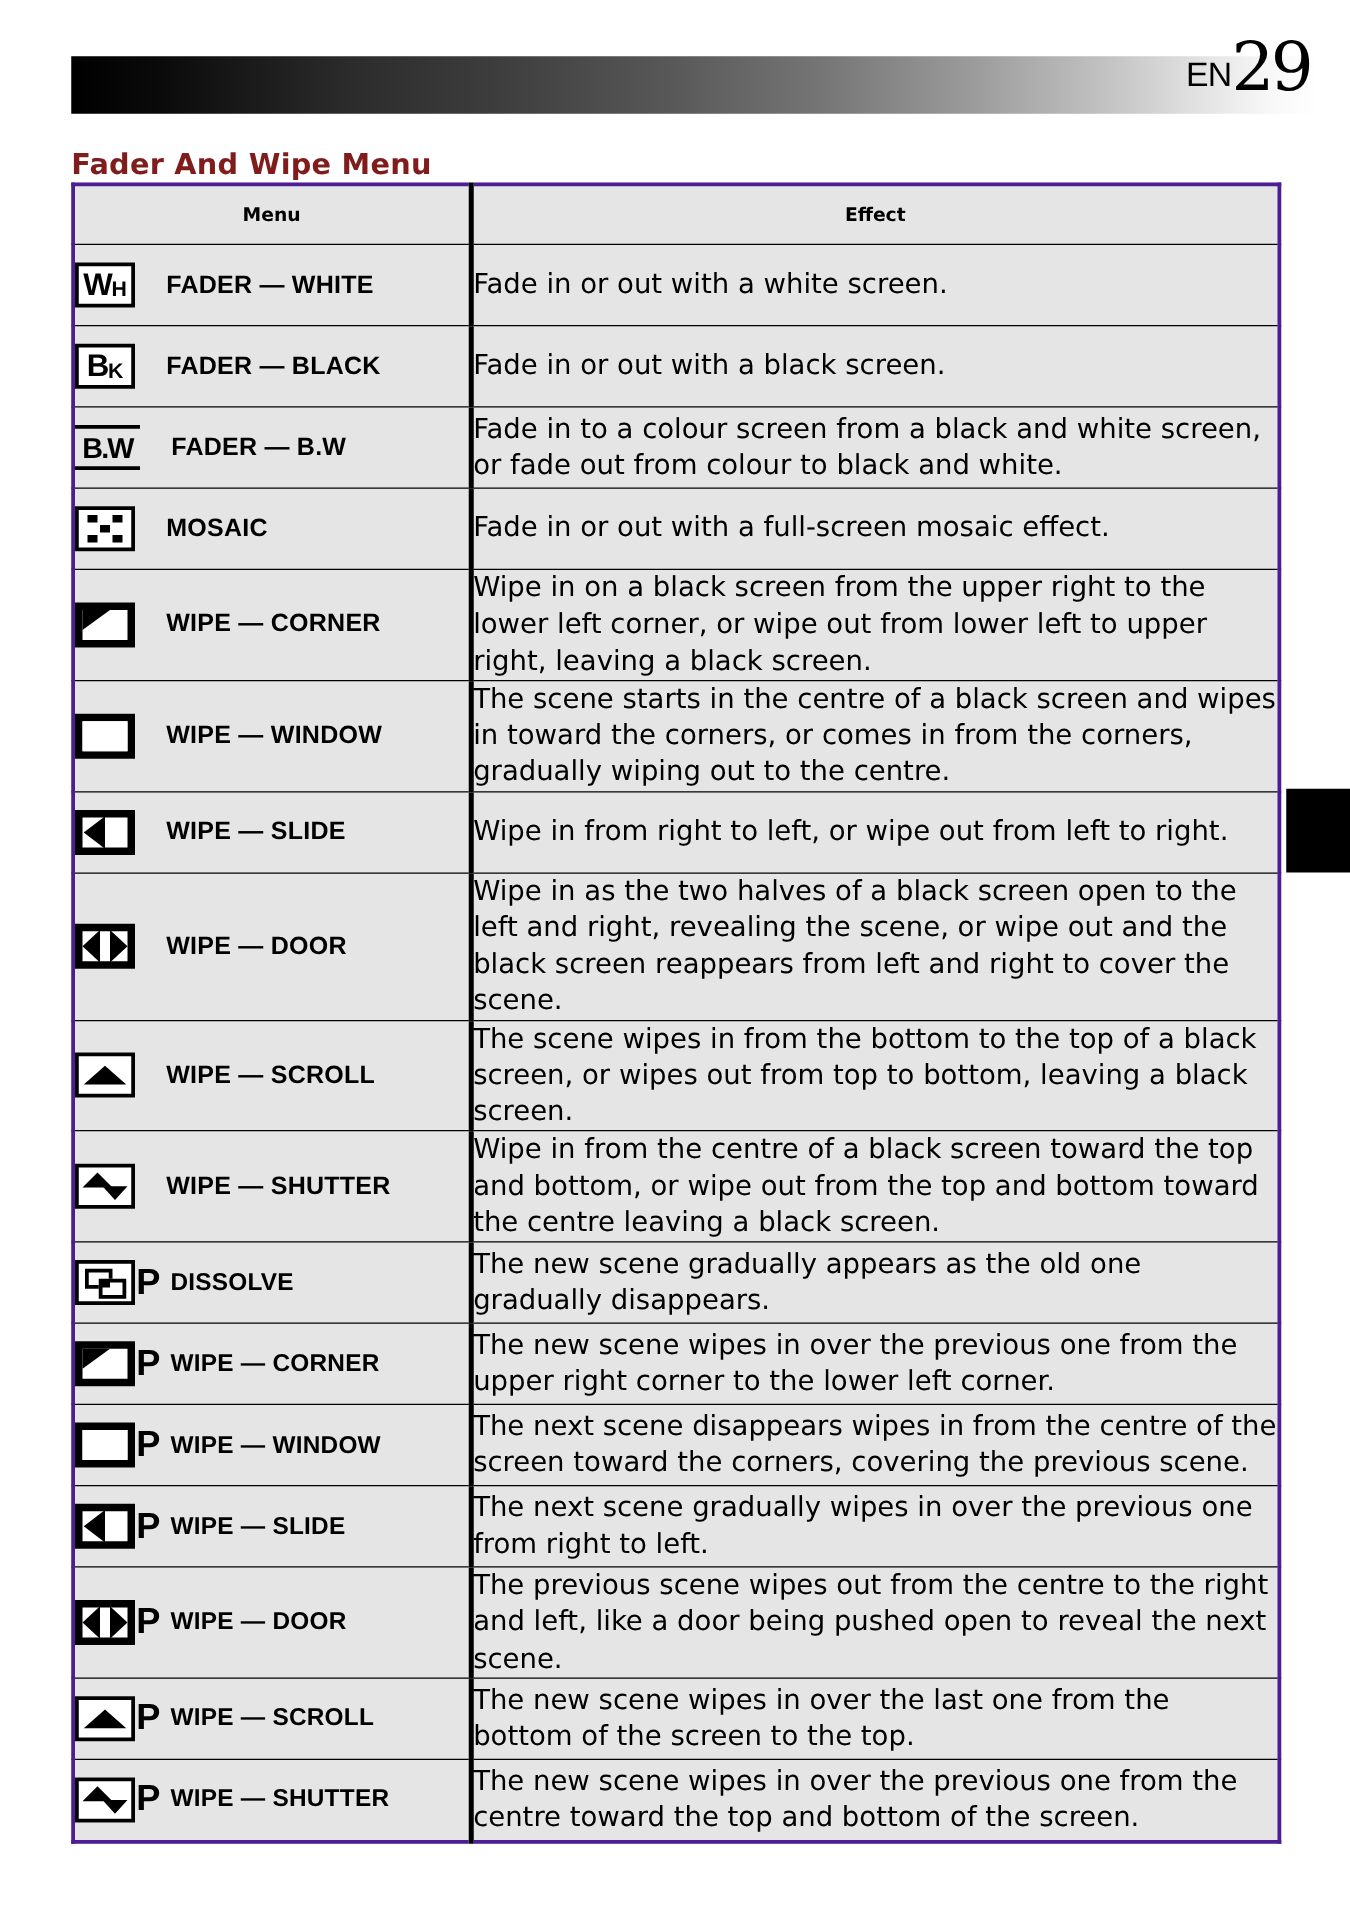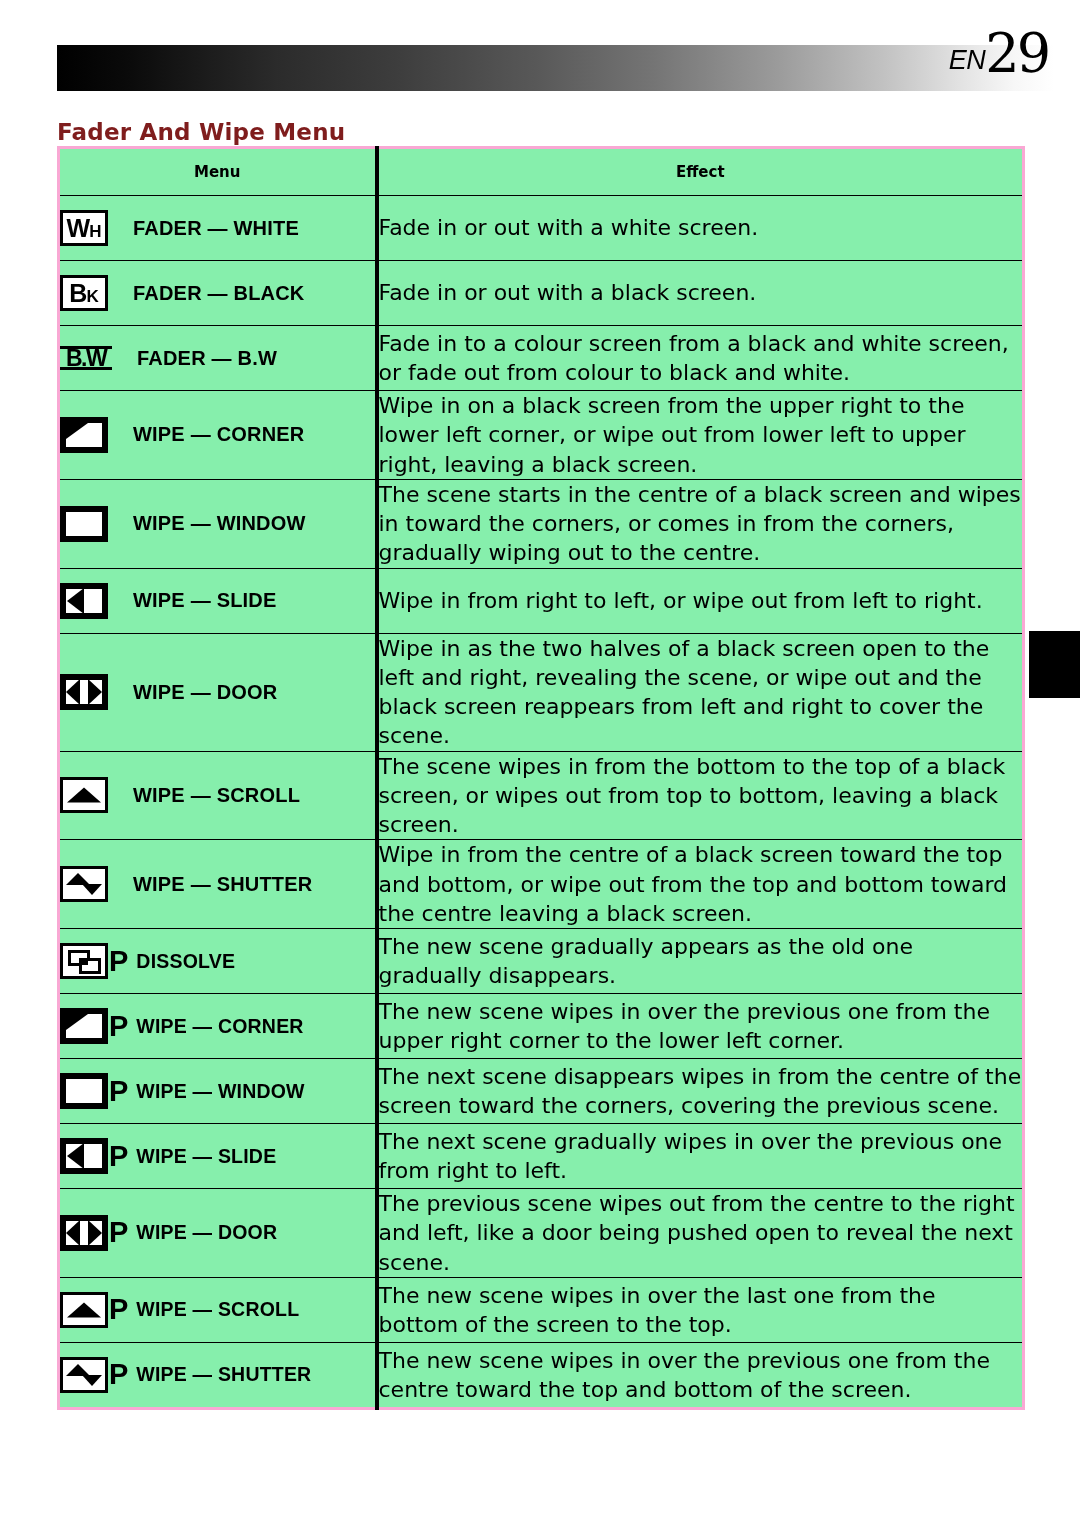--- a/index.html
+++ b/index.html
@@ -44,21 +44,20 @@
     line-height: 1;
   }
   .en-label {
     font-family: "Liberation Sans", sans-serif;
     font-size: 27px;
     font-weight: 400;
     letter-spacing: -0.5px;
     color: #000;
     position: relative;
     top: -3px;
-    font-style: italic;
   }
   .page-num {
     font-family: "DejaVu Serif", serif;
     font-size: 54px;
     font-weight: 400;
     color: #000;
     letter-spacing: -3px;
   }
 
   
@@ -83,23 +82,23 @@
     background: #000000;
   }
 
   
   .fw-table {
     position: absolute;
     left: 57px;
     top: 146px;
     width: 965px;
     border-collapse: collapse;
-    border: 3px solid #f9a8d4;
+    border: 3px solid #4c1d95;
     table-layout: fixed;
-    background: #86efac;
+    background: #e5e5e5;
   }
   .fw-table col.c-menu   { width: 318px; }
   .fw-table col.c-effect { width: 647px; }
 
   .fw-table th,
   .fw-table td {
     border-top: 1.5px solid #000;
     border-bottom: 1.5px solid #000;
     vertical-align: middle;
     padding: 0;
@@ -189,21 +188,21 @@
     font-family: "Liberation Sans", sans-serif;
     font-weight: bold;
     font-size: 17px;
     position: relative;
     top: 3px;
   }
 
   
   .bw-icon {
     width: 52px;
-    height: 24px;
+    height: 36px;
     position: relative;
     display: flex;
     align-items: center;
     justify-content: center;
     border-top: 3px solid #000;
     border-bottom: 3px solid #000;
     box-sizing: border-box;
     flex: 0 0 auto;
   }
   .bw-icon span {
@@ -373,20 +372,43 @@
             </span>
             <span class="menu-label">FADER — B.W</span>
           </span>
         </td>
         <td class="effect-cell">Fade in to a colour screen from a black and white screen, or fade out from colour to black and white.</td>
       </tr>
       <tr>
         <td class="col-menu menu-cell">
           <span class="menu-inner">
             <span class="icon-wrap">
+              <span class="icon-box">
+                <span class="mosaic">
+                  <i class="on"></i>
+                  <i></i>
+                  <i class="on"></i>
+                  <i></i>
+                  <i class="on"></i>
+                  <i></i>
+                  <i class="on"></i>
+                  <i></i>
+                  <i class="on"></i>
+                </span>
+              </span>
+            </span>
+            <span class="menu-label">MOSAIC</span>
+          </span>
+        </td>
+        <td class="effect-cell">Fade in or out with a full-screen mosaic effect.</td>
+      </tr>
+      <tr>
+        <td class="col-menu menu-cell">
+          <span class="menu-inner">
+            <span class="icon-wrap">
               <span class="icon-box thick">
                 <span class="tri-corner"></span>
               </span>
             </span>
             <span class="menu-label">WIPE — CORNER</span>
           </span>
         </td>
         <td class="effect-cell">Wipe in on a black screen from the upper right to the lower left corner, or wipe out from lower left to upper right, leaving a black screen.</td>
       </tr>
       <tr>

